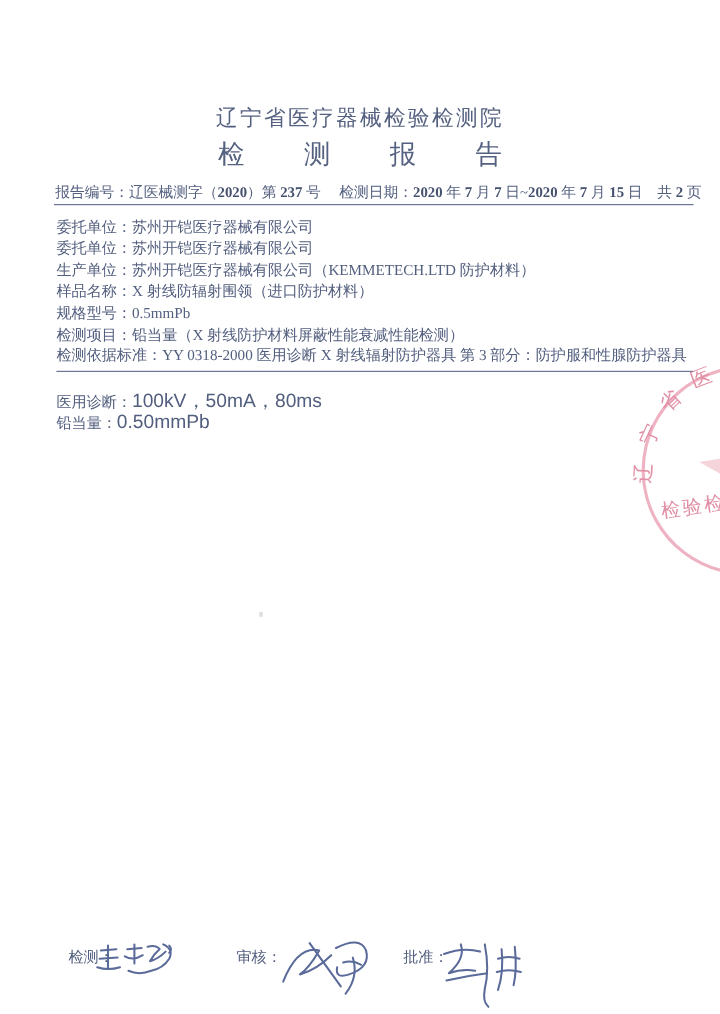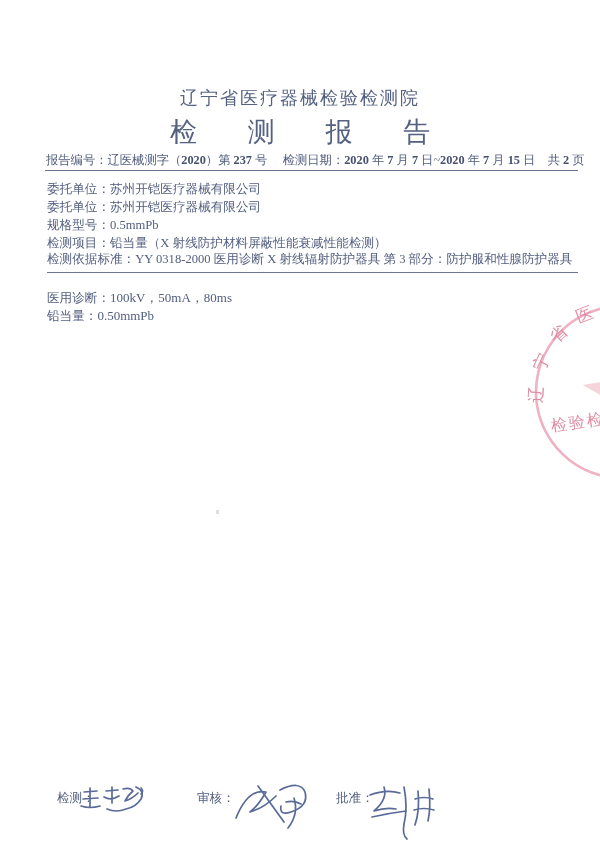--- a/index.html
+++ b/index.html
@@ -9,39 +9,39 @@
     font-family:"Liberation Serif","DejaVu Serif",serif;
     color:#525e7e;
   }
   .page{position:absolute;inset:0;overflow:hidden;}
   .institution{
     position:absolute;top:86px;left:0;width:100%;
     text-align:center;font-size:18px;letter-spacing:2px;color:#556180;
   }
   .report-title{
     position:absolute;top:114px;left:0;width:100%;
-    text-align:center;font-size:27px;letter-spacing:22px;padding-left:22px;
+    text-align:center;font-size:22px;letter-spacing:22px;padding-left:22px;
     box-sizing:border-box;color:#556180;
   }
   .meta-line{
     position:absolute;top:152px;left:46px;right:20px;
     font-size:12.3px;white-space:nowrap;color:#525e7e;
   }
   .meta-line .b{font-weight:bold;color:#46516f;}
   .rule-top{
     position:absolute;top:170px;left:45px;width:533px;height:0;
     border-top:1.3px solid #6b7694;
   }
   .fields{position:absolute;top:180px;left:47px;width:531px;font-size:12.6px;}
   .fields .row{height:18.1px;line-height:18.1px;white-space:nowrap;}
   .fields .row.u{
     height:17px;line-height:15px;
     border-bottom:1.3px solid #6b7694;margin-bottom:16px;padding-bottom:3px;
   }
-  .fields .row.mono .val{font-family:Liberation Serif, serif;font-size:13px;text-align:center;}
+  .fields .row.mono .val{font-family:Liberation Sans, sans-serif;font-size:16px;text-align:center;}
   .sig-row{position:absolute;top:782px;left:0;width:100%;height:60px;font-size:12.6px;}
   .sig-label{position:absolute;top:8px;}
   .sig-svg{position:absolute;}
   .sig-svg path{fill:none;stroke:#5a6a99;stroke-width:1.7;stroke-linecap:round;stroke-linejoin:round;}
   .stamp{
     position:absolute;left:522px;top:292px;width:200px;height:200px;
     transform:rotate(-8deg);opacity:.82;pointer-events:none;
   }
   .speck{position:absolute;left:216px;top:510px;width:3px;height:4px;background:#c9c9ce;opacity:.6;}
 </style>
@@ -54,20 +54,22 @@
 
   <div class="report-title">检  测  报  告</div>
 
   <div class="meta-line" id="meta-line"><span>报告编号：辽医械测字（</span><span class="b">2020</span><span>）第 </span><span class="b">237</span><span> 号　 检测日期：</span><span class="b">2020</span><span> 年 </span><span class="b">7</span><span> 月 </span><span class="b">7</span><span> 日~</span><span class="b">2020</span><span> 年 </span><span class="b">7</span><span> 月 </span><span class="b">15</span><span> 日　共 </span><span class="b">2</span><span> 页　 第 </span></div>
 
   <div class="rule-top"></div>
 
   <div class="fields" id="fields">
       <div class="row"><span class="lab">委托单位：</span><span class="val">苏州开铠医疗器械有限公司</span></div>
       <div class="row"><span class="lab">委托单位：</span><span class="val">苏州开铠医疗器械有限公司</span></div>
+      <div class="row"><span class="lab">生产单位：</span><span class="val">苏州开铠医疗器械有限公司（KEMMETECH.LTD 防护材料）</span></div>
+      <div class="row"><span class="lab">样品名称：</span><span class="val">X 射线防辐射围领（进口防护材料）</span></div>
       <div class="row"><span class="lab">规格型号：</span><span class="val">0.5mmPb</span></div>
       <div class="row"><span class="lab">检测项目：</span><span class="val">铅当量（X 射线防护材料屏蔽性能衰减性能检测）</span></div>
       <div class="row u"><span class="lab">检测依据标准：</span><span class="val">YY 0318-2000 医用诊断 X 射线辐射防护器具 第 3 部分：防护服和性腺防护器具</span></div>
       <div class="row mono"><span class="lab">医用诊断：</span><span class="val">100kV，50mA，80ms</span></div>
       <div class="row mono"><span class="lab">铅当量：</span><span class="val">0.50mmPb</span></div>
     </div>
 
   <svg class="stamp" viewBox="0 0 200 200">
     <circle cx="100" cy="100" r="86" fill="none" stroke="#eba2b5" stroke-width="2.6"></circle>
     <polygon points="100,60 109.4,87.1 138,87.6 115.2,104.9 123.5,132.4 100,116 76.5,132.4 84.8,104.9 62,87.6 90.6,87.1" fill="#efb9c7" opacity="0.75"></polygon>

